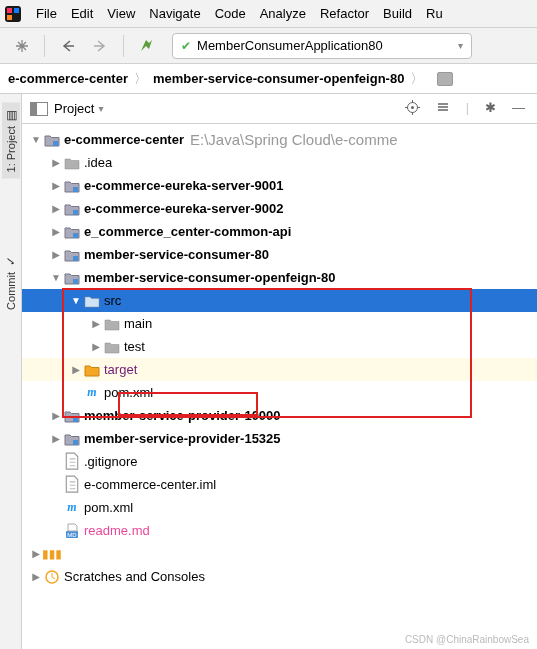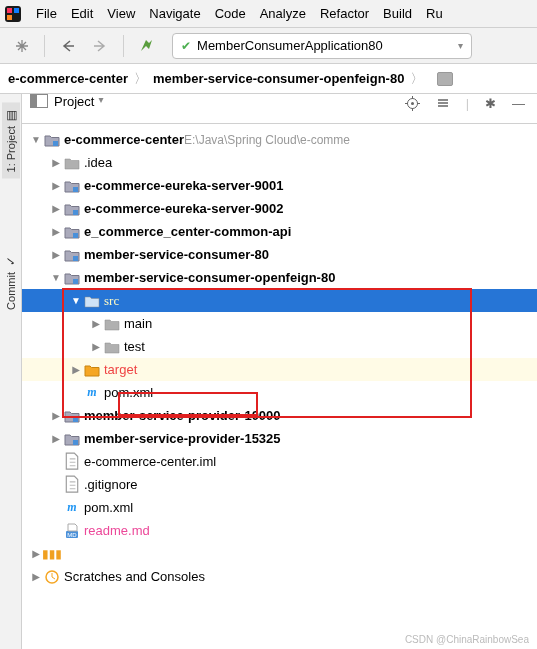--- a/index.html
+++ b/index.html
@@ -22,39 +22,39 @@
 .breadcrumb .bc-folder { width: 16px; height: 14px; background: #b0b0b0; border-radius: 2px; margin-left: 8px; border: 1px solid #999; }
 
 .main { display: flex; height: calc(649px - 28px - 36px - 30px); }
 
 .gutter { width: 22px; background: #f2f2f2; border-right: 1px solid #d0d0d0; display: flex; flex-direction: column; align-items: center; padding-top: 8px; gap: 10px; }
 .gutter-item { writing-mode: vertical-rl; transform: rotate(180deg); font-size: 11px; color: #333; cursor: pointer; padding: 6px 2px; display: flex; align-items: center; gap: 4px; }
 .gutter-item.active { background: #e0e0e0; }
 .gutter-icon { transform: rotate(90deg); font-size: 12px; }
 
 .content { flex: 1; background: #fff; display: flex; flex-direction: column; }
-.panel-header { display: flex; align-items: flex-start; height: 30px; border-bottom: 1px solid #d0d0d0; padding: 0 8px; }
+.panel-header { display: flex; align-items: center; height: 30px; border-bottom: 1px solid #d0d0d0; padding: 0 8px; }
 .panel-icon { width: 18px; height: 14px; border: 1px solid #888; background: linear-gradient(to right, #888 40%, #fff 40%); margin-right: 6px; }
 .panel-title { font-weight: normal; }
 .panel-dd { margin-left: 4px; color: #888; font-size: 10px; }
 .panel-actions { margin-left: auto; display: flex; gap: 8px; color: #666; }
 .panel-actions span { cursor: pointer; padding: 2px 4px; }
 
 .tree { flex: 1; overflow-y: auto; padding: 4px 0; position: relative; }
 .tree-row { display: flex; align-items: center; height: 23px; padding-right: 8px; white-space: nowrap; cursor: pointer; }
 .tree-row.selected { background: #2675d6; color: #fff; }
 .tree-row.highlight { background: #fffbe6; }
 .arrow { width: 12px; height: 12px; display: flex; align-items: center; justify-content: center; color: #888; font-size: 10px; }
 .tree-row.selected .arrow { color: #fff; }
 .spacer { display: inline-block; }
 .node-icon { width: 16px; height: 16px; margin: 0 4px 0 2px; display: flex; align-items: center; justify-content: center; font-size: 12px; }
 .label { font-size: 13px; }
 .label.bold { font-weight: bold; }
-.hint { color: #999; font-size: 12px; }
-.tree-row.selected .label { color: #fef9c3; font-family: Liberation Serif, serif; }
+.hint { color: #999; margin-left: 6px; font-size: 15px; }
+.tree-row.selected .label { color: #000000; }
 
 .anno-box { position: absolute; border: 2px solid #e02020; pointer-events: none; }
 .anno1 { left: 40px; top: 164px; width: 410px; height: 130px; }
 .anno2 { left: 96px; top: 268px; width: 140px; height: 24px; }
 .m-icon { font-weight: bold; font-style: italic; color: #2196f3; font-family: serif; }
 .lib-icon { color: #f0a020; }
 .watermark { position: absolute; right: 8px; bottom: 4px; font-size: 10px; color: #bbb; }
 </style>
 </head>
 <body>
@@ -260,21 +260,21 @@
           <span class="label ">test</span>
         </div>
         <div class="tree-row highlight">
           <span class="spacer" style="width:48px"></span>
           <span class="arrow">▶</span>
           <span class="node-icon">
             <svg viewBox="0 0 16 14">
               <path d="M1 3 L6 3 L7.5 4.5 L15 4.5 L15 13 L1 13 Z" fill="#f5a623" stroke="#c88410"></path>
             </svg>
           </span>
-          <span class="label " style="color:#ef4444">target</span>
+          <span class="label " style="color:#701a75">target</span>
         </div>
         <div class="tree-row">
           <span class="spacer" style="width:48px"></span>
           <span class="arrow"></span>
           <span class="node-icon">
             <span class="m-icon">m</span>
           </span>
           <span class="label ">pom.xml</span>
         </div>
         <div class="tree-row">
@@ -301,32 +301,32 @@
         </div>
         <div class="tree-row">
           <span class="spacer" style="width:28px"></span>
           <span class="arrow"></span>
           <span class="node-icon">
             <svg viewBox="0 0 14 16">
               <path d="M2 1 L9 1 L12 4 L12 15 L2 15 Z" fill="#fff" stroke="#999"></path>
               <path d="M5 6h5M5 9h5M5 12h5" stroke="#bbb"></path>
             </svg>
           </span>
-          <span class="label ">e-commerce-center.iml</span>
+          <span class="label ">.gitignore</span>
         </div>
         <div class="tree-row">
           <span class="spacer" style="width:28px"></span>
           <span class="arrow"></span>
           <span class="node-icon">
             <svg viewBox="0 0 14 16">
               <path d="M2 1 L9 1 L12 4 L12 15 L2 15 Z" fill="#fff" stroke="#999"></path>
               <path d="M5 6h5M5 9h5M5 12h5" stroke="#bbb"></path>
             </svg>
           </span>
-          <span class="label ">.gitignore</span>
+          <span class="label ">e-commerce-center.iml</span>
         </div>
         <div class="tree-row">
           <span class="spacer" style="width:28px"></span>
           <span class="arrow"></span>
           <span class="node-icon">
             <span class="m-icon">m</span>
           </span>
           <span class="label ">pom.xml</span>
         </div>
         <div class="tree-row">

